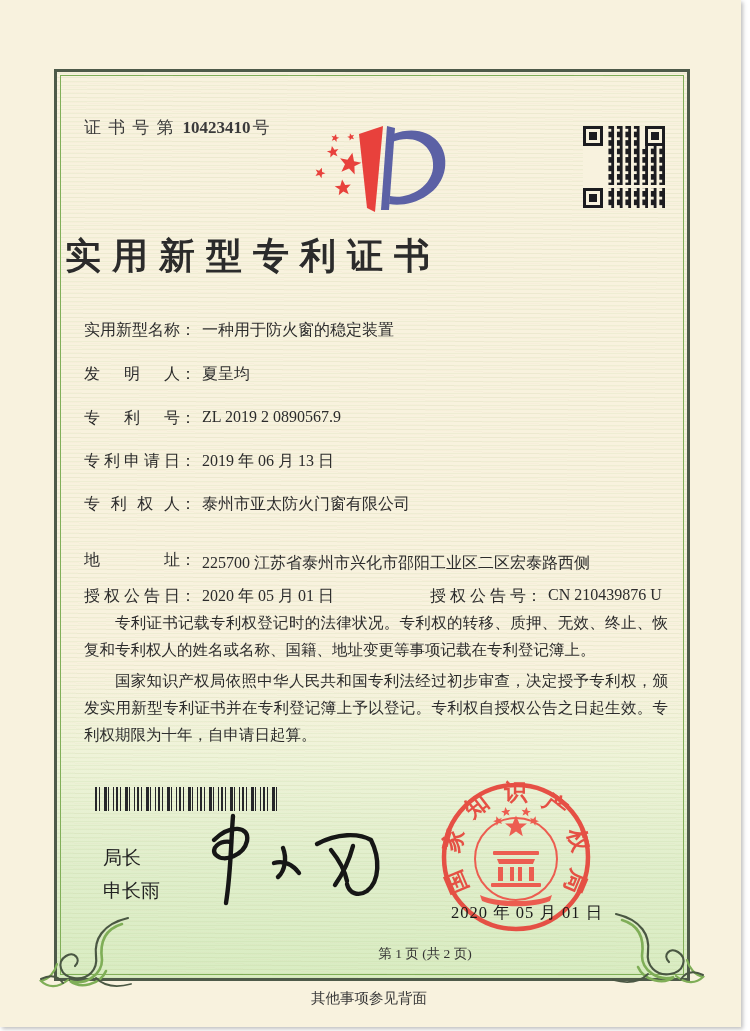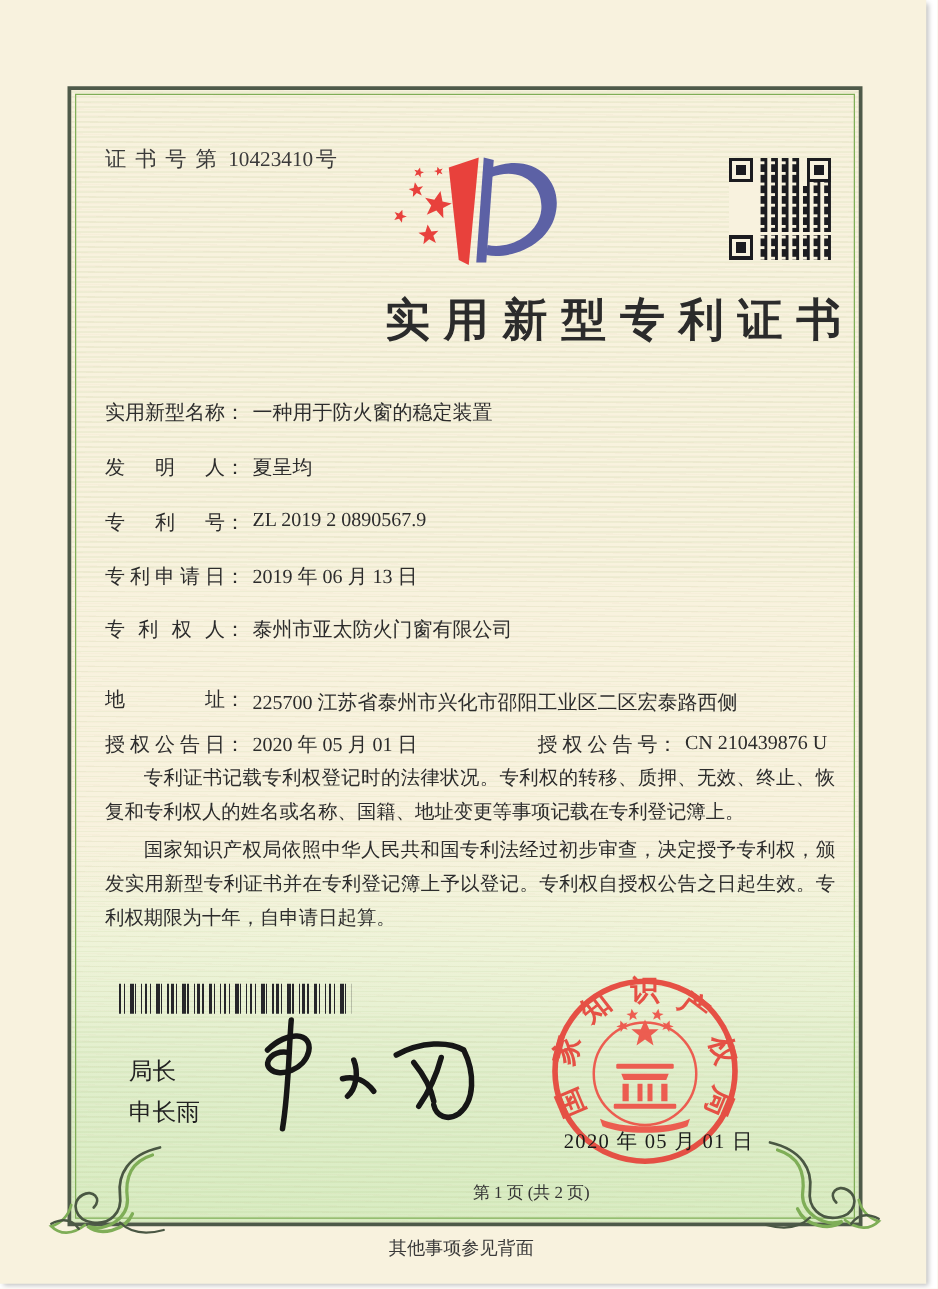--- a/index.html
+++ b/index.html
@@ -11,26 +11,26 @@
          border:3px solid #4e5a49;
          background:linear-gradient(180deg,#f8f2de 0%,#f8f2de 66%,#eef3d8 76%,#e0eecb 88%,#d9ecc2 100%);}
   .frame::before{content:"";position:absolute;inset:3px;border:1px solid #7fae57;}
   .frame::after{content:"";position:absolute;inset:0;
          background:repeating-linear-gradient(0deg,rgba(150,190,110,0.10) 0 1px,rgba(0,0,0,0) 1px 4px),
                     repeating-linear-gradient(2deg,rgba(210,170,140,0.05) 0 1px,rgba(0,0,0,0) 1px 5px);}
   .content{position:absolute;left:0;top:0;width:750px;height:1031px;z-index:3;}
 
   .cert-number{position:absolute;left:84px;top:116px;font-size:17px;color:#3a3a3a;}
   .cert-number .sp{letter-spacing:.42em;}
-  .cert-number .num{margin:0 2px;}
+  .cert-number .num{margin:0 2px;font-weight:bold;}
 
   .logo{position:absolute;left:293px;top:116px;}
   .qr{position:absolute;left:583px;top:126px;}
 
-  .title{position:absolute;left:54px;top:232px;width:630px;text-align:right;
+  .title{position:absolute;left:54px;top:232px;width:630px;text-align:left;
          font-size:36px;font-weight:bold;letter-spacing:11px;text-indent:11px;color:#2b2b2b;}
 
   .row{position:absolute;left:84px;font-size:16px;white-space:nowrap;}
   .lbl{display:inline-block;width:6em;text-align:justify;text-align-last:justify;vertical-align:top;}
   .colon{vertical-align:top;}
   .val{margin-left:6px;vertical-align:top;}
   .addr-val{display:inline-block;margin-left:6px;white-space:normal;width:480px;line-height:1.62;vertical-align:top;}
   .grant2{position:absolute;left:346px;top:0;}
 
   .body-text{position:absolute;left:84px;top:610px;width:584px;font-size:15.5px;line-height:1.72;text-align:justify;}

